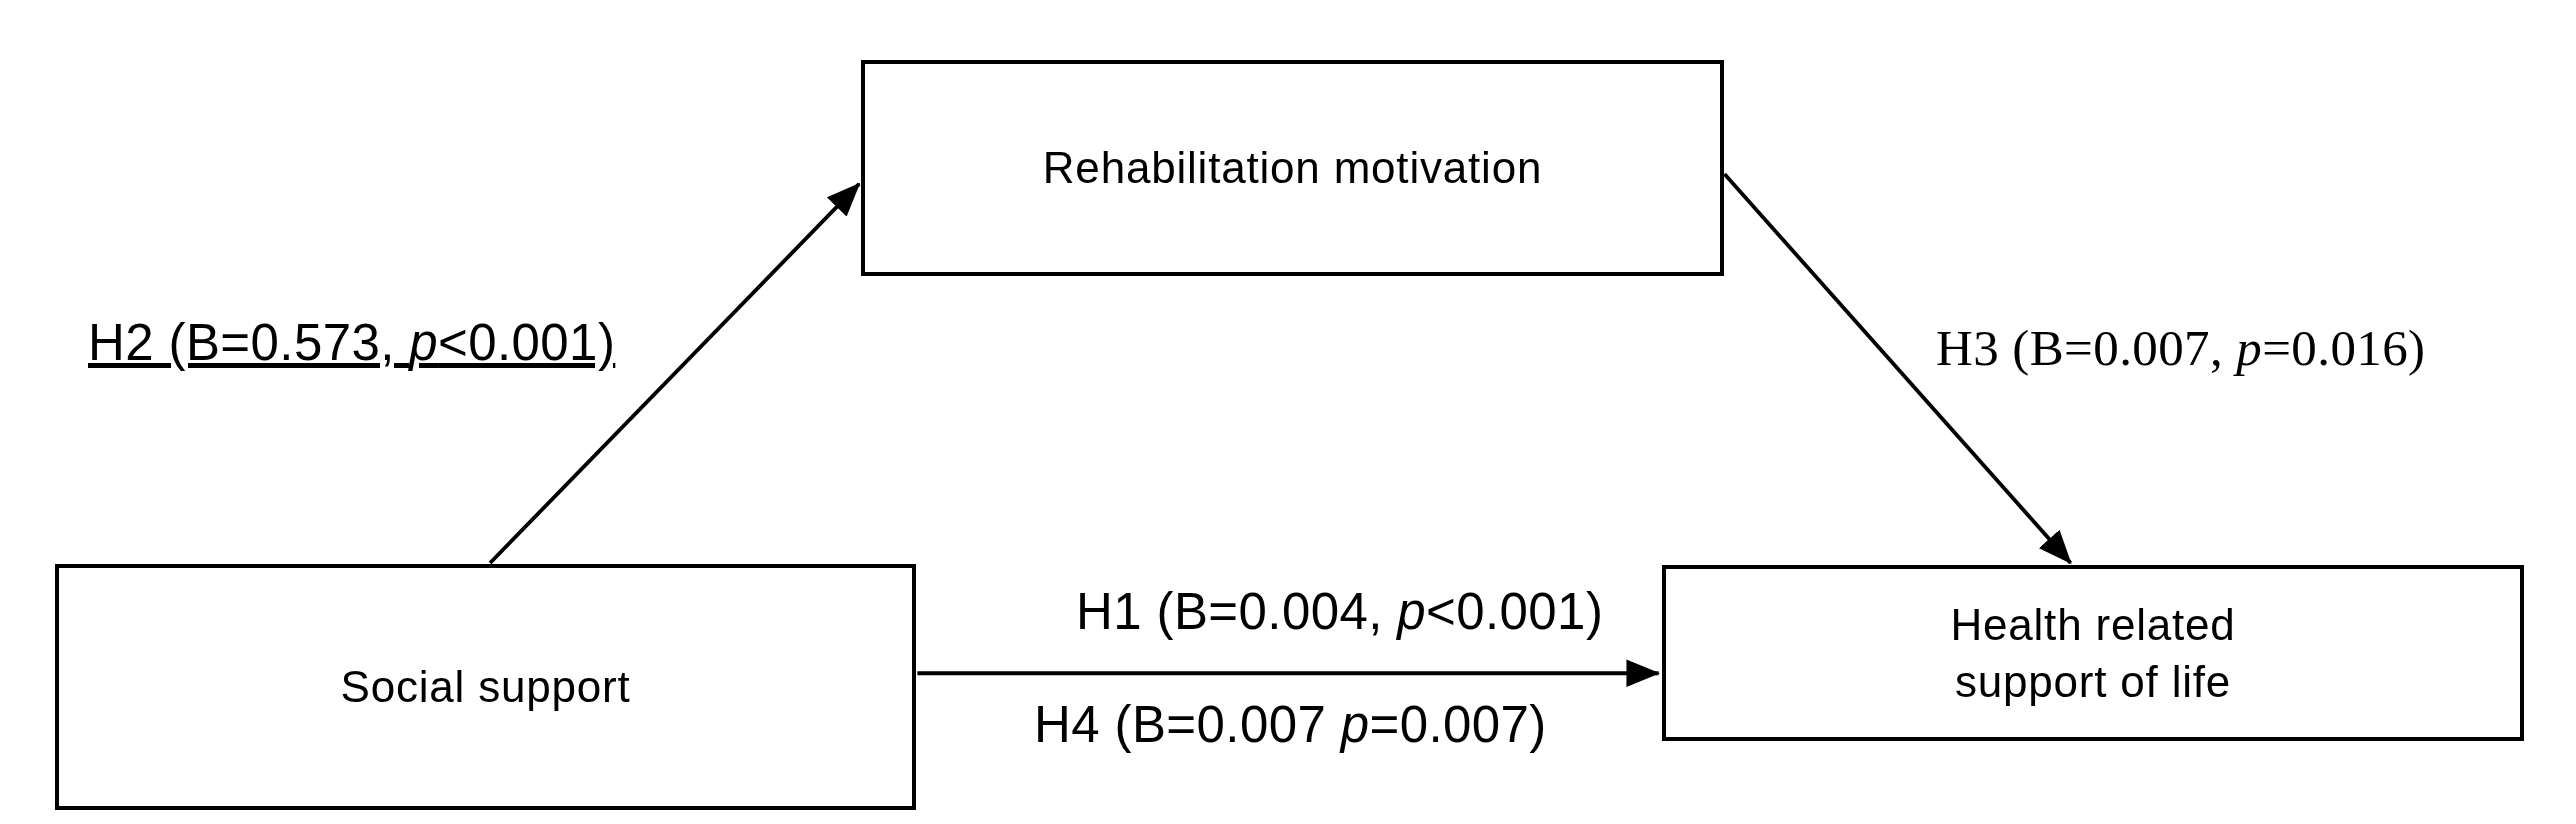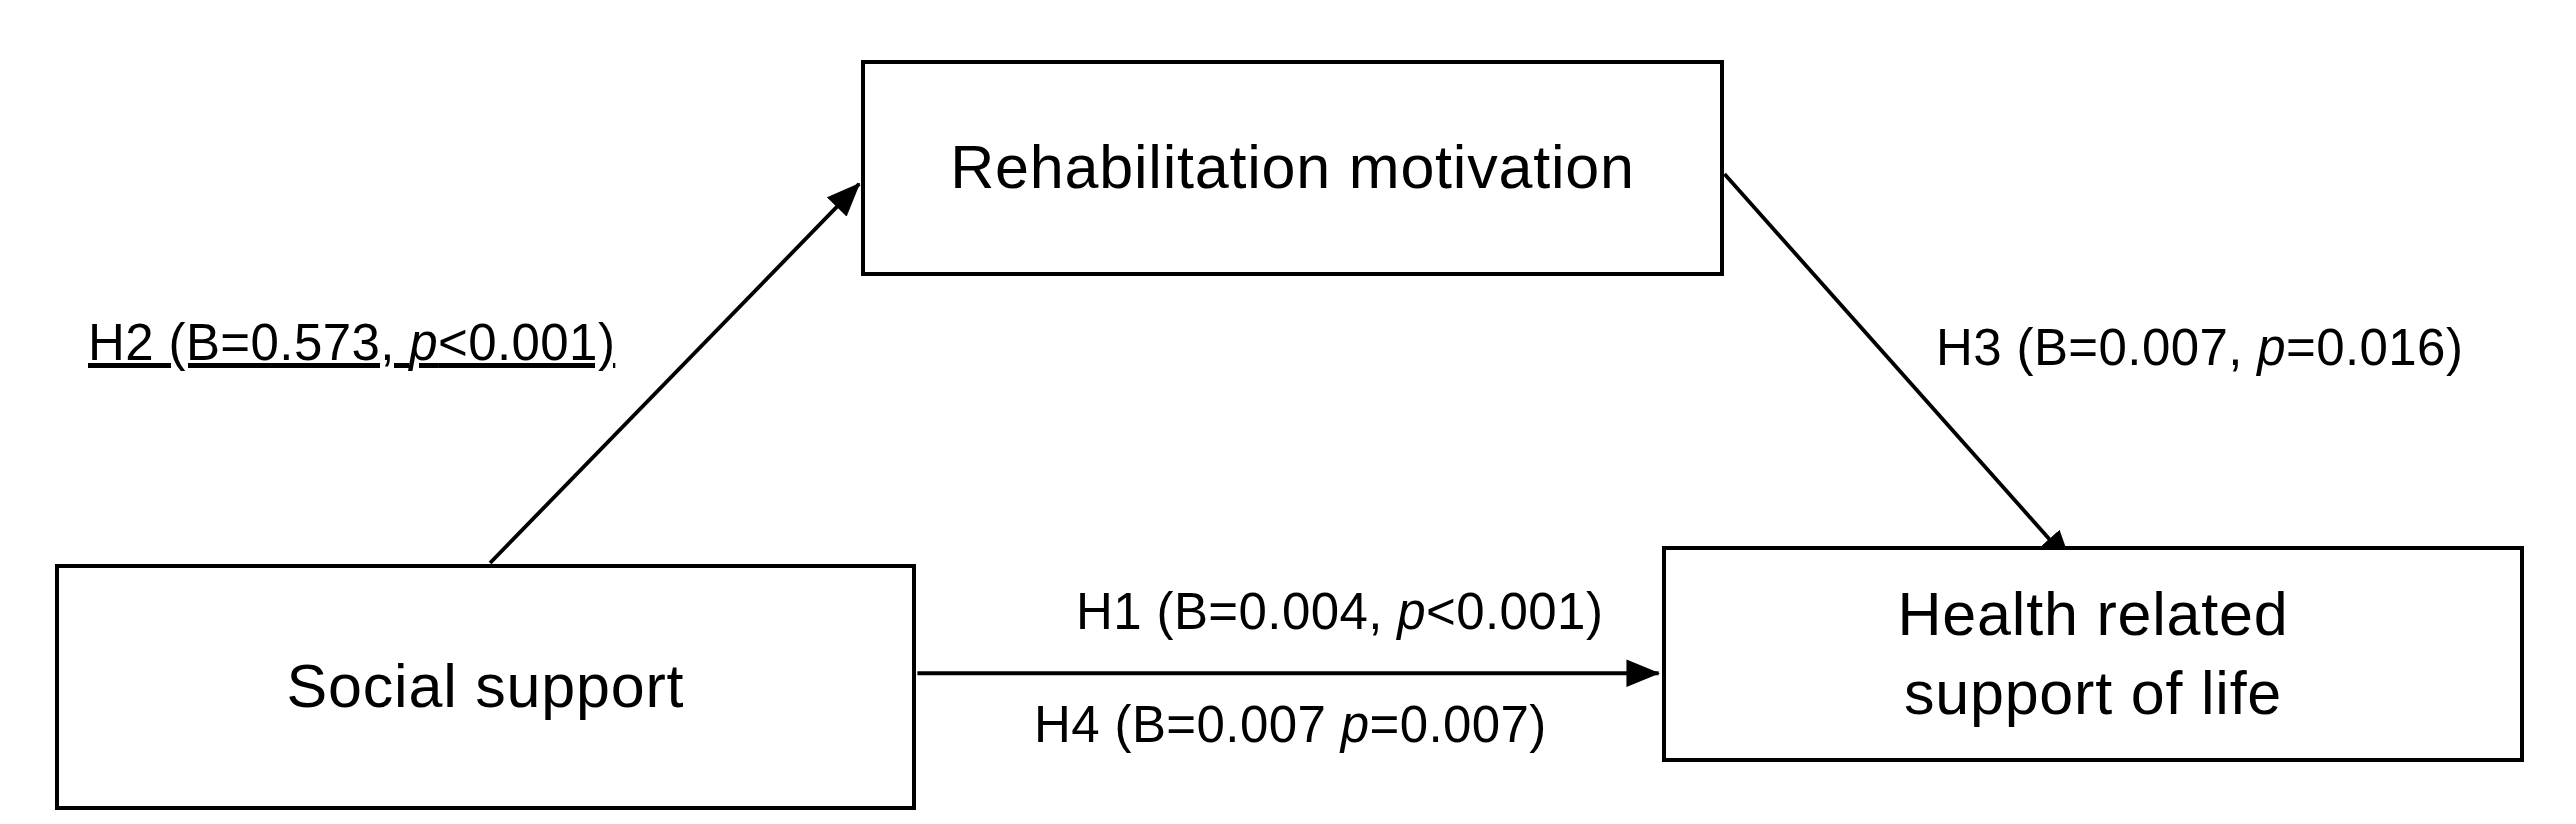--- a/index.html
+++ b/index.html
@@ -24,40 +24,40 @@
     height: 825px;
   }
   .node-box {
     position: absolute;
     background: #ffffff;
     border: 4.6px solid #000000;
     display: flex;
     align-items: center;
     justify-content: center;
     text-align: center;
-    font-size: 61px;
+    font-size: 44px;
     line-height: 1.3;
     letter-spacing: 0.8px;
     box-sizing: border-box;
   }
   .node-box.mediator  { left: 861px; top: 60px;  width: 863px; height: 216px; }
   .node-box.independent { left: 55px;  top: 564px; width: 861px; height: 246px; }
-  .node-box.dependent { left: 1662px; top: 546px; width: 862px; height: 216px; }
+  .node-box.dependent { left: 1662px; top: 565px; width: 862px; height: 176px; }
   .path-label {
     position: absolute;
     font-size: 51px;
     line-height: 1.1;
     white-space: nowrap;
     letter-spacing: 0.4px;
   }
   .path-label i {
     font-style: italic;
   }
   .label-h2 { left: 88px;  top: 315px; text-decoration: underline; }
-  .label-h3 { left: 1936px; top: 320px; }
+  .label-h3 { left: 1936px; top: 320px; font-family: Liberation Serif, serif; }
   .label-h1 { left: 1076px; top: 584px; }
   .label-h4 { left: 1034px; top: 697px; }
 </style>
 </head>
 <body>
 
 <div class="canvas">
 
   <svg class="arrow-layer" viewBox="0 0 3364 1077" xmlns="http://www.w3.org/2000/svg">
     <defs>

